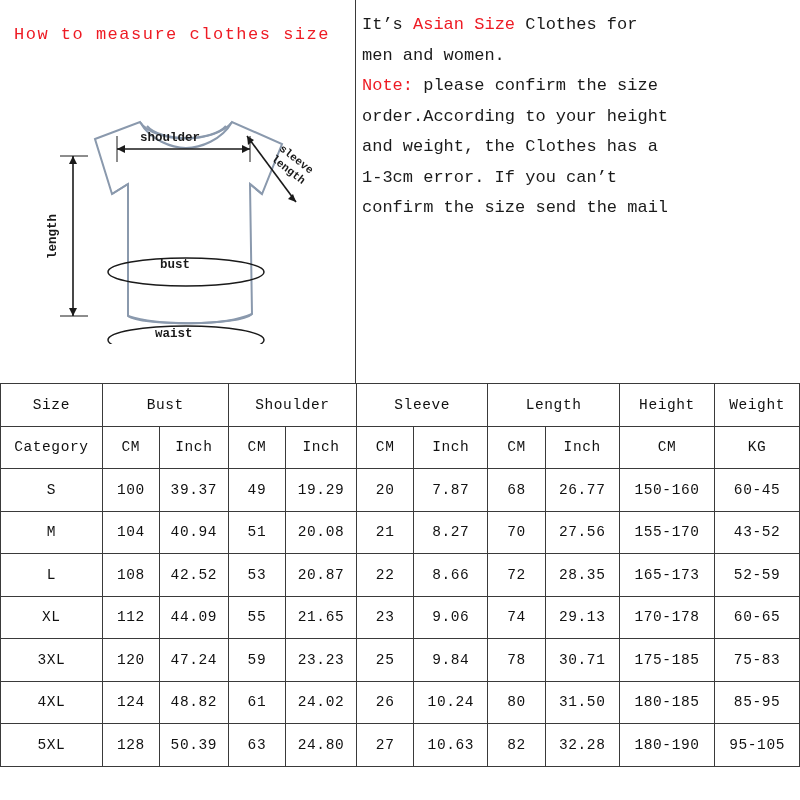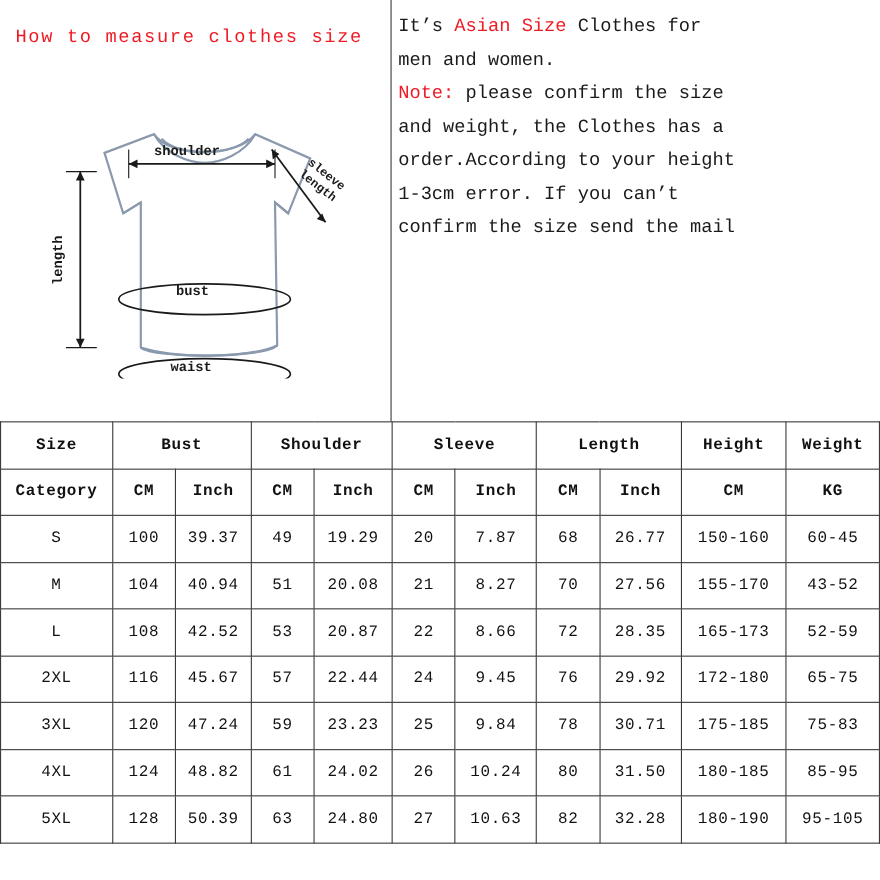--- a/index.html
+++ b/index.html
@@ -106,21 +106,21 @@
     color: #111;
   }
   table.size-table td, table.size-table th {
     border: 1px solid #3a3a3a;
     text-align: center;
     font-weight: normal;
     padding: 0;
     height: 41.5px;
     letter-spacing: 0.6px;
   }
-  table.size-table th { font-weight: bold; }
+  table.size-table th { font-weight: normal; }
 
   .c-size { width: 96px; }
   .c-num  { width: 54px; }
   .c-in   { width: 65px; }
   .c-num2 { width: 54px; }
   .c-in2  { width: 67px; }
   .c-num3 { width: 54px; }
   .c-in3  { width: 70px; }
   .c-num4 { width: 54px; }
   .c-in4  { width: 70px; }
@@ -183,22 +183,22 @@
           <div class="lbl lbl-waist">waist</div>
         </div>
       </div>
     </div>
 
     <div class="top-right">
       <div class="rtext">
         <p><span>It’s </span><span class="red">Asian Size</span><span> Clothes for</span></p>
         <p>men and women.</p>
         <p><span class="red">Note:</span><span> please confirm the size</span></p>
+        <p>order.According to your height</p>
         <p>and weight, the Clothes has a</p>
-        <p>order.According to your height</p>
         <p>1-3cm error. If you can’t</p>
         <p>confirm the size send the mail</p>
       </div>
     </div>
   </div>
 
   <table class="size-table">
     <colgroup>
       <col class="c-size">
         <col class="c-num">
@@ -270,31 +270,31 @@
         <td>53</td>
         <td>20.87</td>
         <td>22</td>
         <td>8.66</td>
         <td>72</td>
         <td>28.35</td>
         <td>165-173</td>
         <td>52-59</td>
       </tr>
       <tr>
-        <td>2XL</td>
-        <td>116</td>
-        <td>45.67</td>
-        <td>57</td>
-        <td>22.44</td>
-        <td>24</td>
-        <td>9.45</td>
-        <td>76</td>
-        <td>29.92</td>
-        <td>172-180</td>
-        <td>65-75</td>
+        <td>XL</td>
+        <td>112</td>
+        <td>44.09</td>
+        <td>55</td>
+        <td>21.65</td>
+        <td>23</td>
+        <td>9.06</td>
+        <td>74</td>
+        <td>29.13</td>
+        <td>170-178</td>
+        <td>60-65</td>
       </tr>
       <tr>
         <td>3XL</td>
         <td>120</td>
         <td>47.24</td>
         <td>59</td>
         <td>23.23</td>
         <td>25</td>
         <td>9.84</td>
         <td>78</td>

